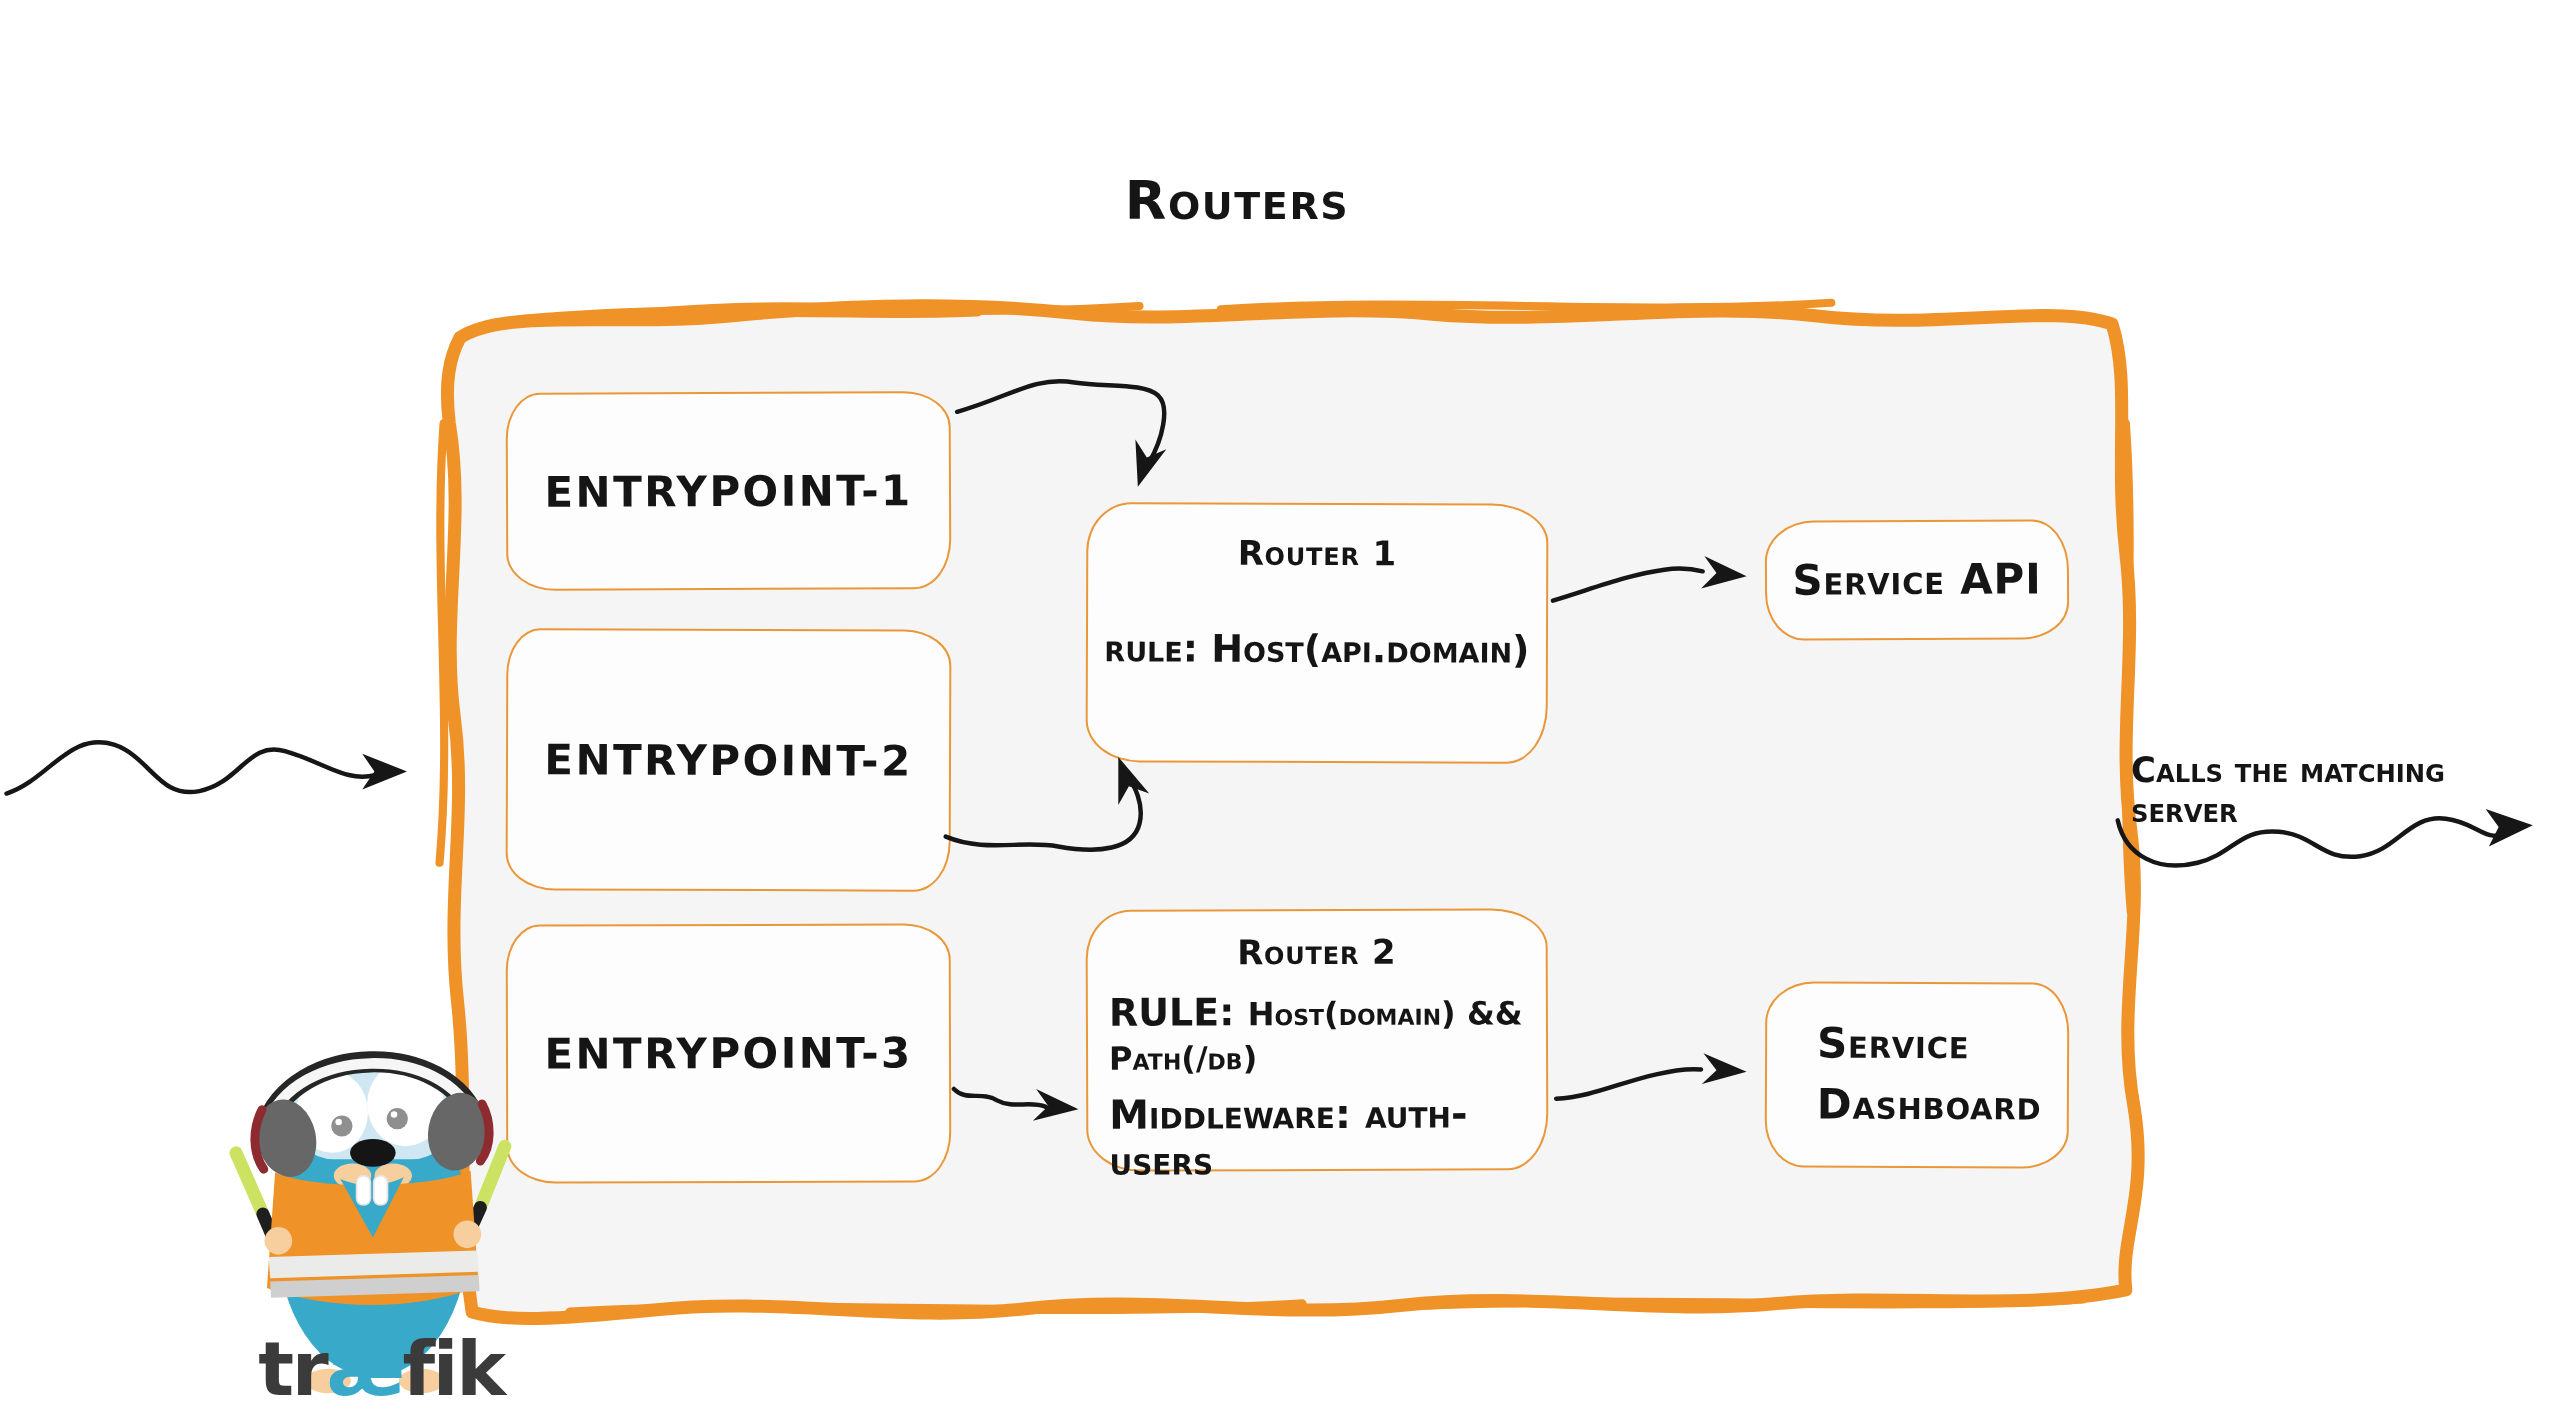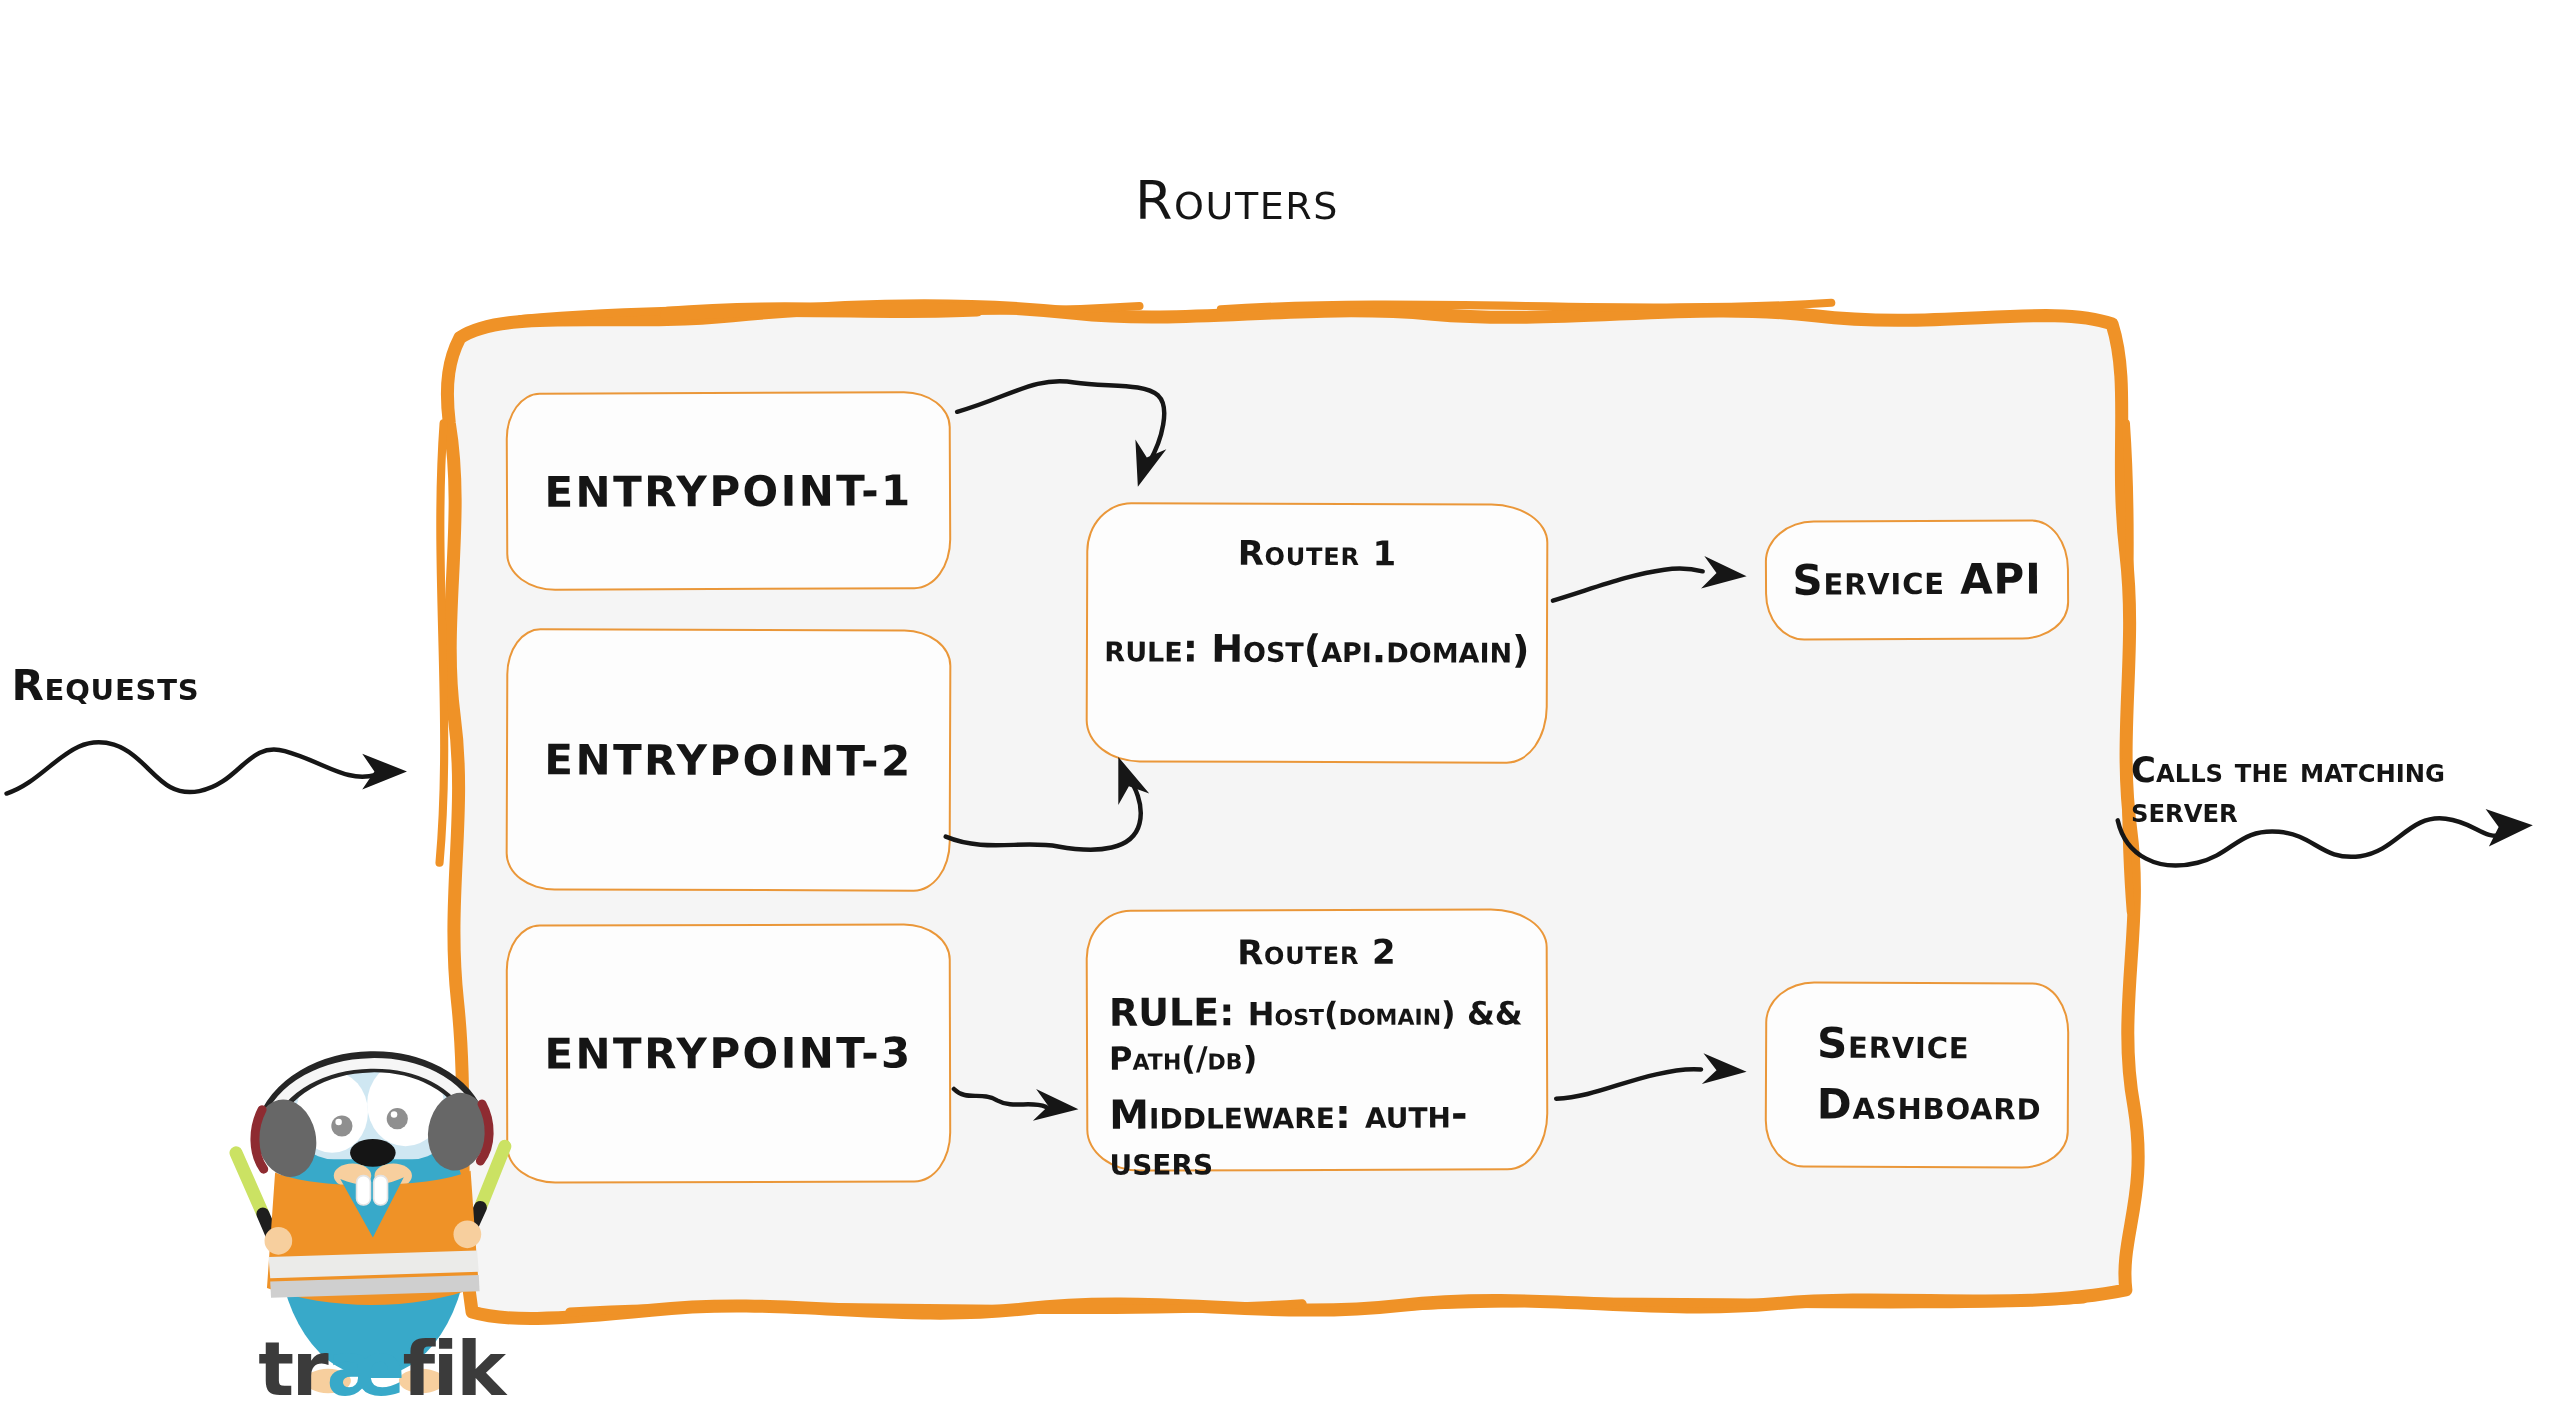--- a/index.html
+++ b/index.html
@@ -6,21 +6,21 @@
   .stage{
     position:relative;width:2576px;height:1408px;overflow:hidden;
     background:#ffffff;color:#151515;
     font-family:"DejaVu Sans", sans-serif;
   }
   svg{position:absolute;left:0;top:0;}
   .lbl{position:absolute;z-index:4;color:#151515;}
   .sc{font-variant:small-caps;}
   .title{
     left:989px;top:169px;width:496px;text-align:center;
-    font-size:54px;font-weight:400;letter-spacing:1.6px;
+    font-size:54px;font-weight:700;letter-spacing:1.6px;
   }
   .requests{left:11.4px;top:661px;width:342px;font-size:42px;font-weight:600;letter-spacing:0.8px;}
   .calls{left:2131px;top:750px;width:445px;font-size:35px;font-weight:600;letter-spacing:0;transform:scaleX(.97);transform-origin:left;}
   .box{
     position:absolute;z-index:2;background:#fdfdfd;
     border:2.8px solid #ea9739;box-sizing:border-box;
     display:flex;flex-direction:column;align-items:center;justify-content:center;
     color:#151515;
   }
   .ep{left:506px;width:445px;border-radius:34px 47px 37px 49px / 46px 36px 50px 37px;}
@@ -102,21 +102,20 @@
         <path d="M 2146,1317 L 2091,1332 L 2109,1315 L 2093,1294 Z" fill="#161616" stroke="none"></path>
       </g>
       <g>
         <path d="M 2602,1008 C 2612,1052 2652,1072 2700,1060 C 2745,1049 2750,1018 2800,1022 C 2845,1026 2852,1058 2900,1052 C 2945,1046 2960,1000 3005,1006 C 3040,1010 3052,1032 3075,1026"></path>
         <path d="M 3112,1014 L 3058,1040 L 3070,1016 L 3054,994 Z" fill="#161616" stroke="none"></path>
       </g>
     </g>
   </svg>
 
   <div class="lbl title sc">Routers</div>
-  <div class="lbl requests sc">Requests</div>
   <div class="lbl calls sc">Calls the matching server</div>
 
   <div class="box ep ep-1">
     <span class="ep-label">entrypoint-1</span>
   </div>
   <div class="box ep ep-2">
     <span class="ep-label">entrypoint-2</span>
   </div>
   <div class="box ep ep-3">
     <span class="ep-label">entrypoint-3</span>

